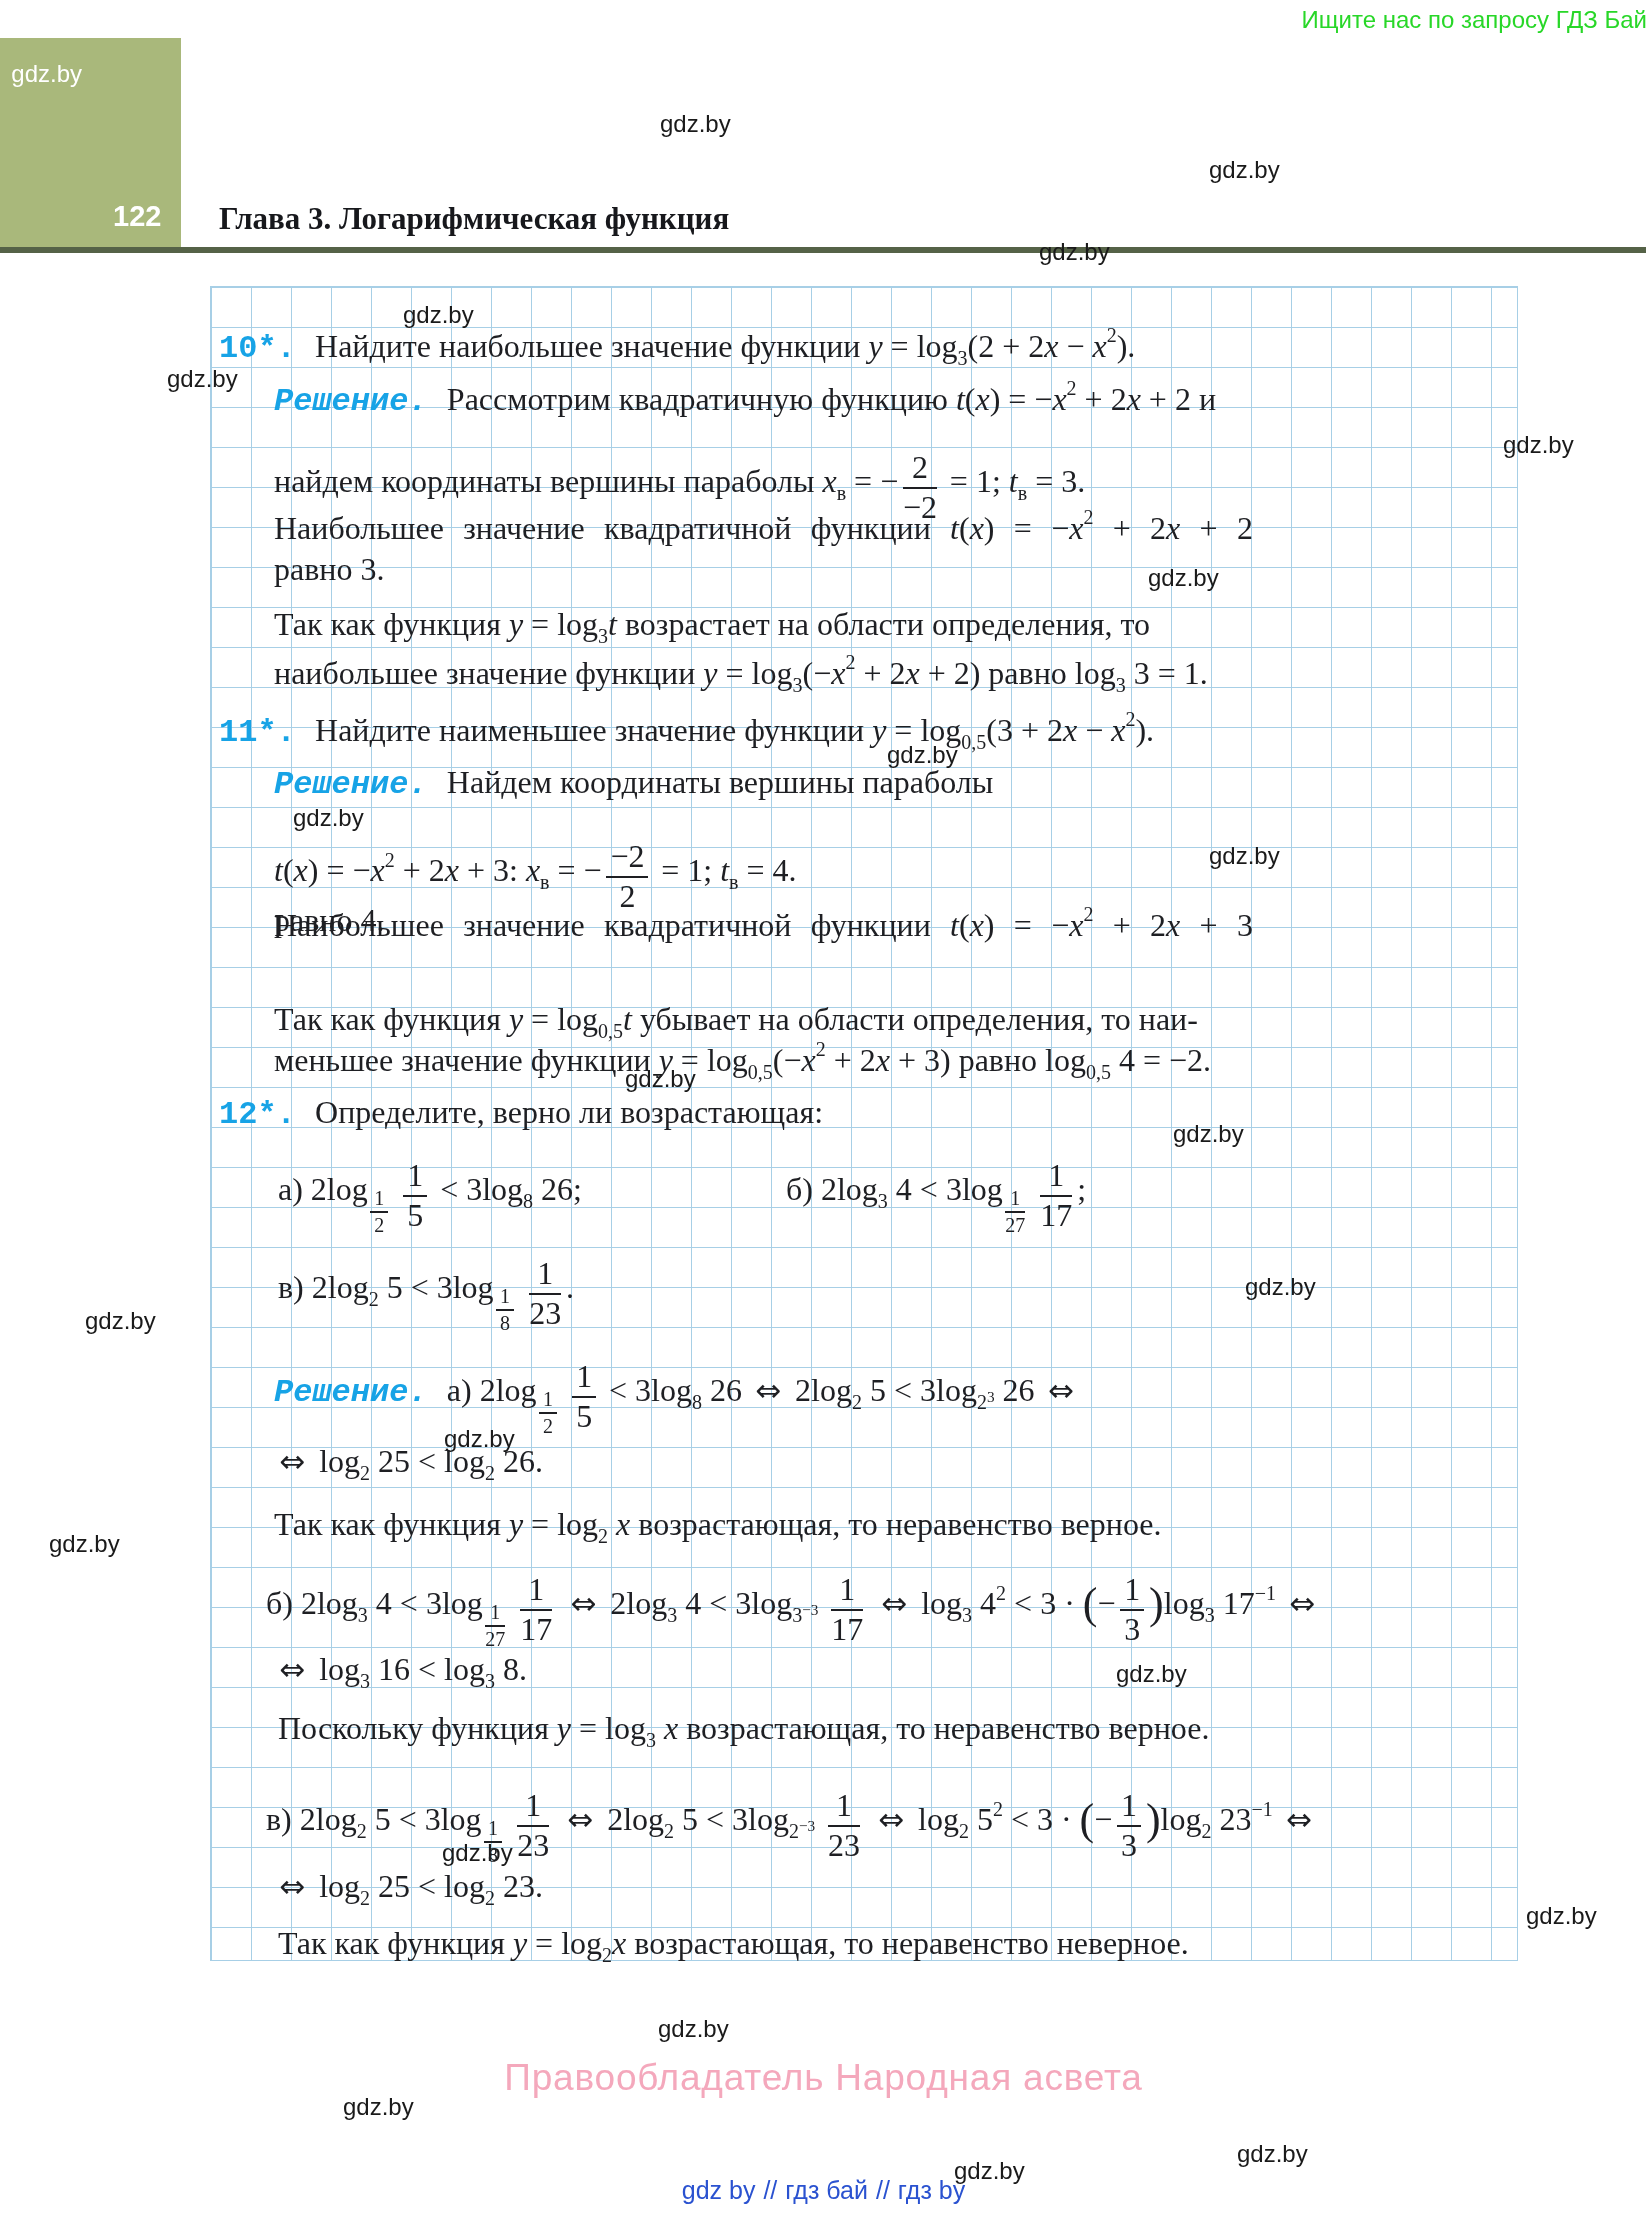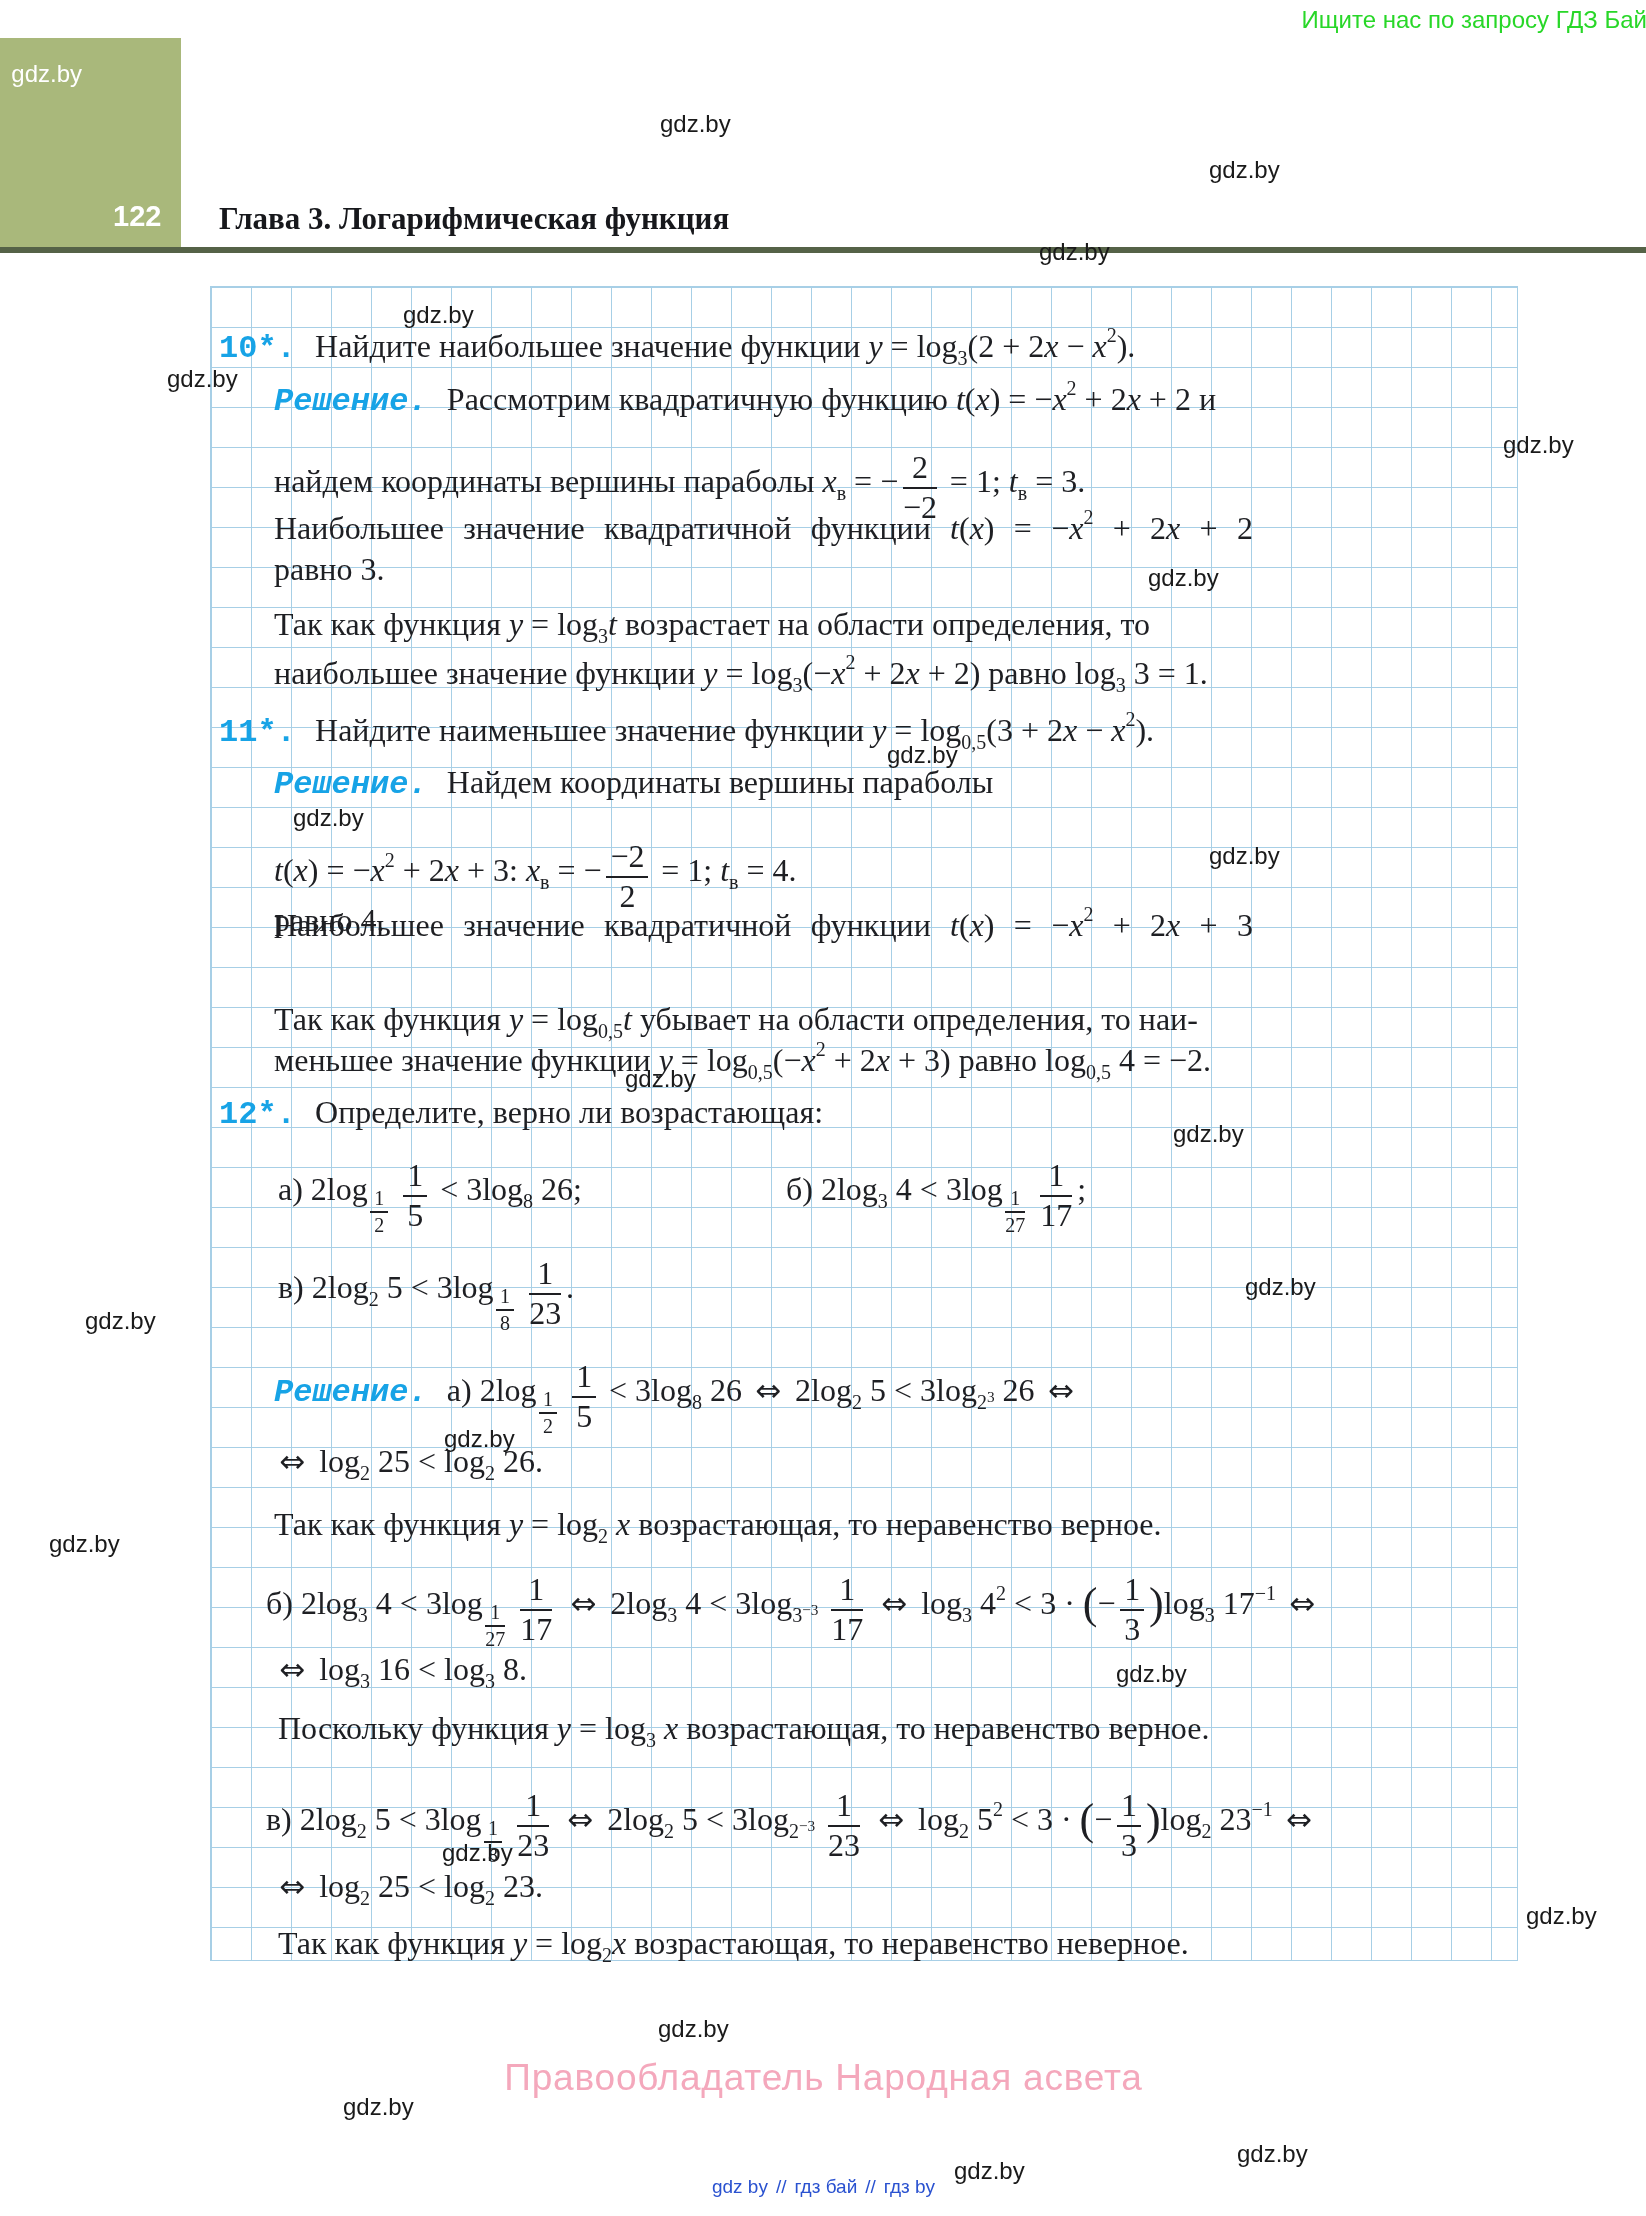--- a/index.html
+++ b/index.html
@@ -42,21 +42,21 @@
   .fr{display:inline-block;text-align:center;line-height:1.05;vertical-align:-26px;margin:0 4.8px;}
   .fr .n{display:block;border-bottom:2px solid currentColor;padding:0 4px 2.4px;}
   .fr .d{display:block;padding-top:2.4px;}
   .fr.fs{font-size:20px;vertical-align:-32px;margin:0 2.4px;}
   .copyright{
     position:absolute;left:0;right:0;top:2057px;text-align:center;
     font-size:37px;color:#f4a8bc;letter-spacing:0.8px;
   }
   .links{
     position:absolute;left:0;right:0;top:2176px;text-align:center;
-    font-size:19px;color:#2a52d0;
+    font-size:25px;color:#2a52d0;
   }
   .links .sep{padding:0 8px;}
   .links a{color:#2a52d0;text-decoration:none;cursor:pointer;}
 </style>
 </head>
 <body>
 
 <div class="promo">Ищите нас по запросу ГДЗ Бай</div>
 
 <div class="pagebox"></div>

